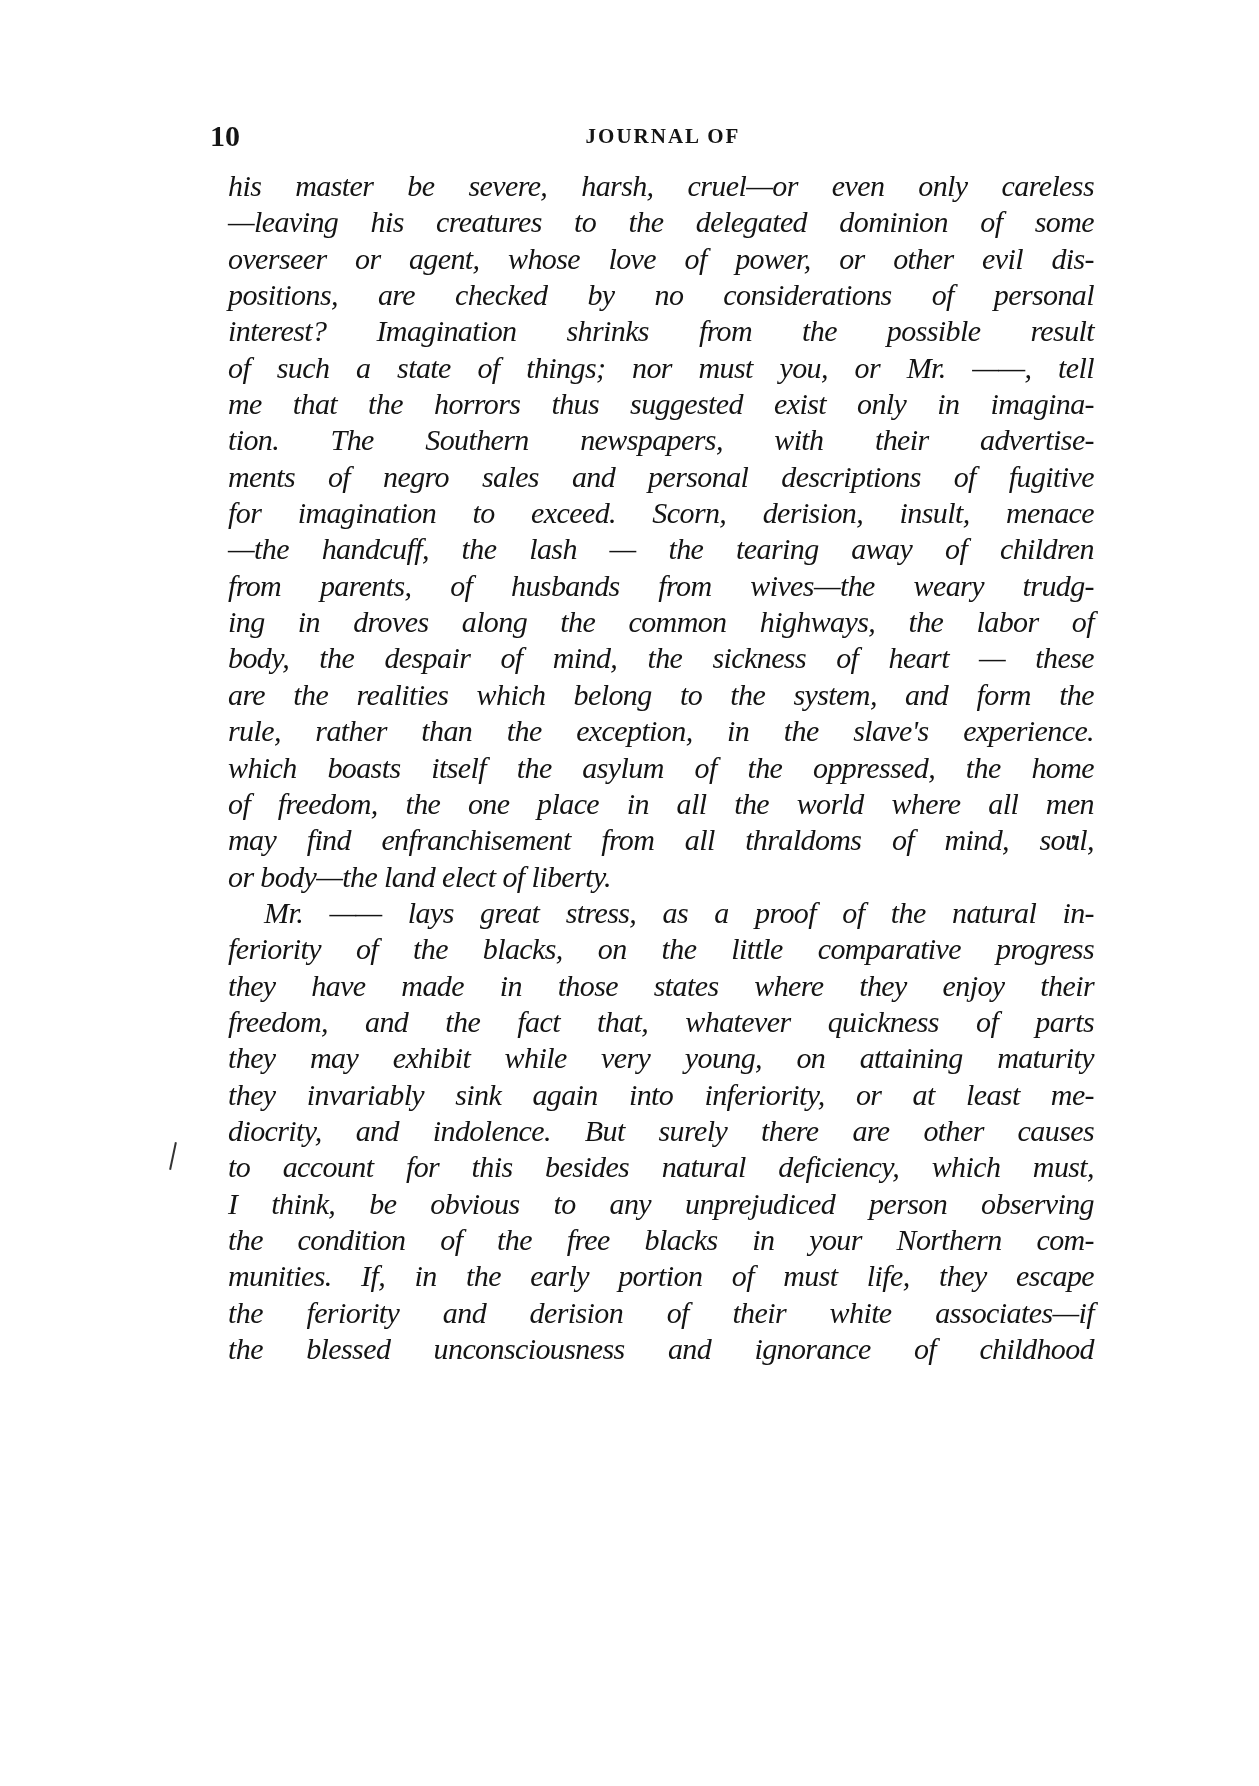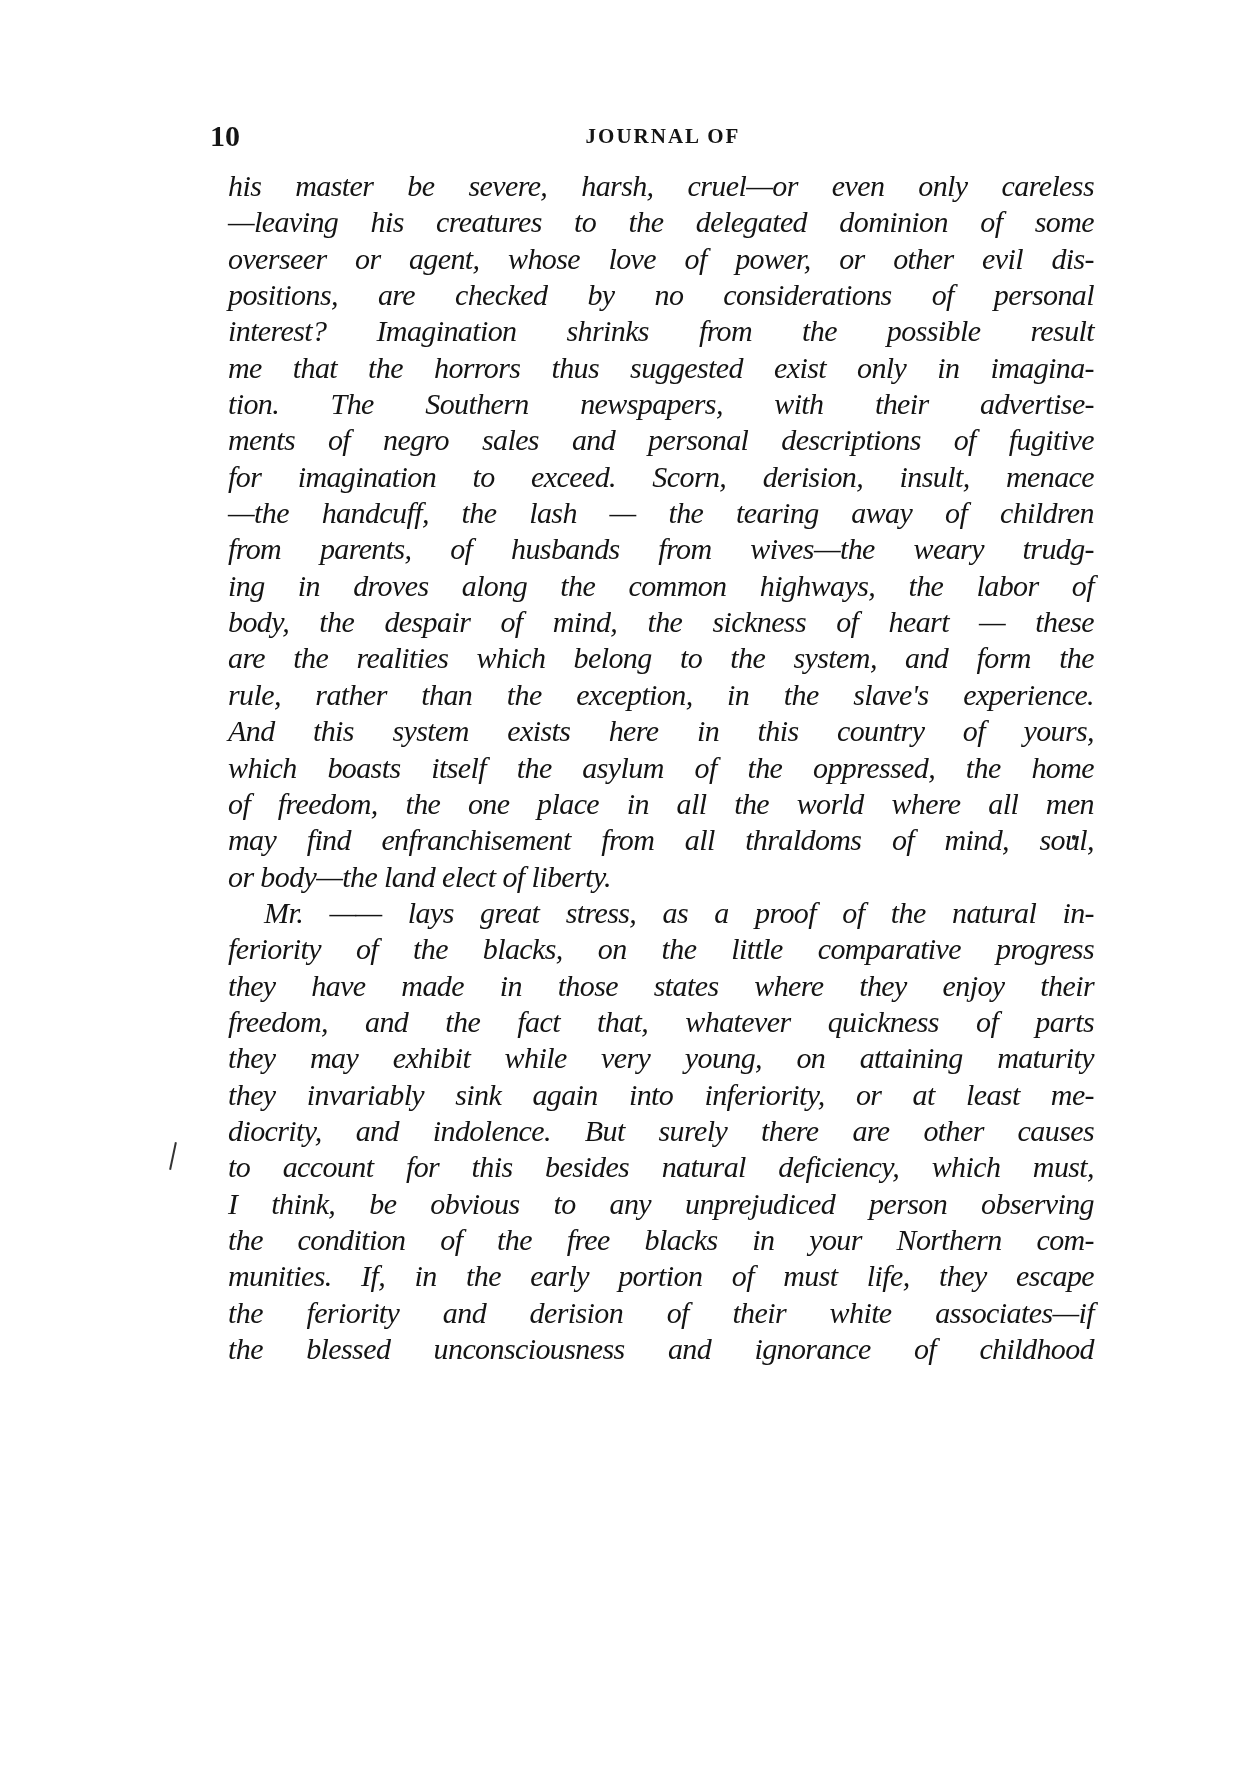--- a/index.html
+++ b/index.html
@@ -100,31 +100,31 @@
     <span class="page-number">10</span>
     <div class="header-title">JOURNAL OF</div>
   </div>
 
   <div class="body-text" id="body-text">
       <div class="line">his master be severe, harsh, cruel—or even only careless</div>
       <div class="line">—leaving his creatures to the delegated dominion of some</div>
       <div class="line">overseer or agent, whose love of power, or other evil dis-</div>
       <div class="line">positions, are checked by no considerations of personal</div>
       <div class="line">interest? Imagination shrinks from the possible result</div>
+      <div class="line">of such a state of things; nor must you, or Mr. ——, tell</div>
       <div class="line">me that the horrors thus suggested exist only in imagina-</div>
       <div class="line">tion. The Southern newspapers, with their advertise-</div>
       <div class="line">ments of negro sales and personal descriptions of fugitive</div>
       <div class="line">for imagination to exceed. Scorn, derision, insult, menace</div>
       <div class="line">—the handcuff, the lash — the tearing away of children</div>
       <div class="line">from parents, of husbands from wives—the weary trudg-</div>
       <div class="line">ing in droves along the common highways, the labor of</div>
       <div class="line">body, the despair of mind, the sickness of heart — these</div>
       <div class="line">are the realities which belong to the system, and form the</div>
       <div class="line">rule, rather than the exception, in the slave's experience.</div>
-      <div class="line">And this system exists here in this country of yours,</div>
       <div class="line">which boasts itself the asylum of the oppressed, the home</div>
       <div class="line">of freedom, the one place in all the world where all men</div>
       <div class="line">may find enfranchisement from all thraldoms of mind, soul,</div>
       <div class="line last">or body—the land elect of liberty.</div>
       <div class="line indent">Mr. —— lays great stress, as a proof of the natural in-</div>
       <div class="line">feriority of the blacks, on the little comparative progress</div>
       <div class="line">they have made in those states where they enjoy their</div>
       <div class="line">freedom, and the fact that, whatever quickness of parts</div>
       <div class="line">they may exhibit while very young, on attaining maturity</div>
       <div class="line">they invariably sink again into inferiority, or at least me-</div>

